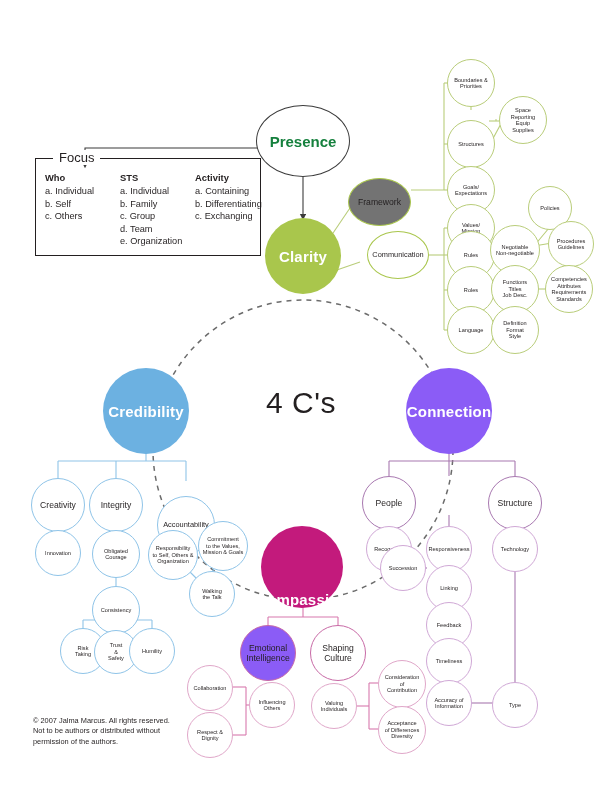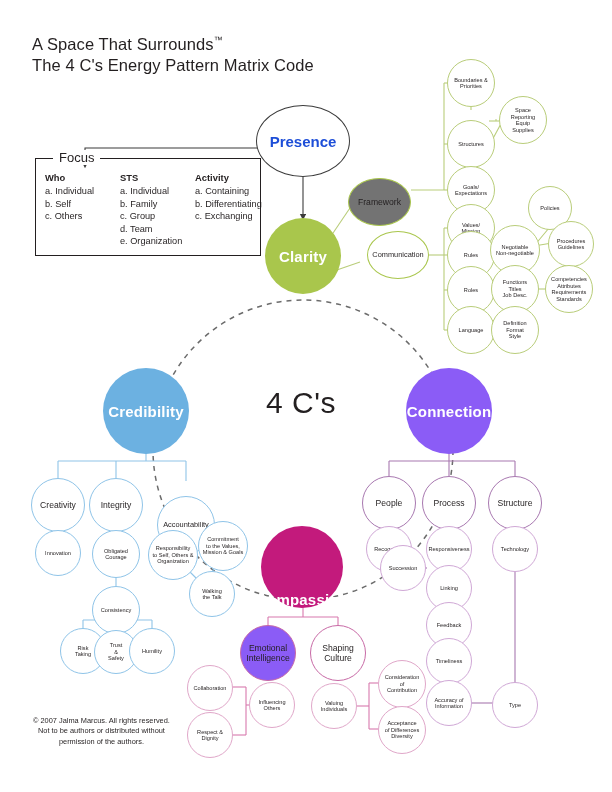--- a/index.html
+++ b/index.html
@@ -16,25 +16,25 @@
   .focus-label{position:absolute;left:53px;top:150px;background:#fff;padding:0 6px;font-size:13px;color:#231f20;}
   .fcols{position:absolute;left:45px;top:172px;display:flex;gap:0;font-size:9.2px;line-height:12.4px;}
   .fcol{width:75px;}
   .fcol b{font-size:9.4px;display:block;margin-bottom:1px;}
   .fcol .it{white-space:nowrap;}
 
   
   .node{position:absolute;border-radius:50%;display:flex;align-items:center;justify-content:center;text-align:center;box-sizing:border-box;}
   .node span{display:block;}
   .big{color:#fff;font-size:15px;font-weight:600;letter-spacing:.2px;}
-  .presence{border:1.2px solid #3b3b3b;background:#fff;color:#1d4ed8;font-size:15px;font-weight:600;}
+  .presence{border:1.2px solid #3b3b3b;background:#fff;color:#15803d;font-size:15px;font-weight:600;}
 
   .fourcs{position:absolute;left:236px;top:386px;width:130px;text-align:center;font-size:30px;color:#231f20;letter-spacing:.5px;}
 
-  .copy{position:absolute;left:33px;top:716px;font-size:7.4px;line-height:10.3px;color:#231f20;text-align:center;}
+  .copy{position:absolute;left:33px;top:716px;font-size:7.4px;line-height:10.3px;color:#231f20;}
 
   .lbl-sm{font-size:5.6px;line-height:6.5px;}
   .lbl-md{font-size:7.4px;line-height:8.6px;}
   .lbl-lg{font-size:8.6px;line-height:10px;}
 </style>
 </head>
 <body>
 
 <div id="stage">
 
@@ -143,24 +143,20 @@
       <path d="M246,687 L246,735"></path>
       <path d="M232,735 L246,735"></path>
       <path d="M246,705 L252,705"></path>
       <path d="M357,706 L369,706"></path>
       <path d="M369,683 L369,729"></path>
       <path d="M369,683 L381,683"></path>
       <path d="M369,729 L381,729"></path>
     </g>
   </svg>
 
-  <div class="ttl">
-    <div><span>A Space That Surrounds</span><span class="tm">™</span></div>
-    <div>The 4 C's Energy Pattern Matrix Code</div>
-  </div>
 
   <div class="focusbox"></div>
   <div class="focus-label">Focus</div>
   <div class="fcols">
     <div class="fcol">
       <b>Who</b>
       <div class="it">a. Individual</div>
       <div class="it">b. Self</div>
       <div class="it">c. Others</div>
     </div>
@@ -311,23 +307,20 @@
 Mission &amp; Goals</span>
   </div>
   <div class="node lbl-sm" style="left:189px;top:571px;width:46px;height:46px;border:1px solid #8fc4e8;background:#fff;white-space:pre-line;">
     <span>Walking
 the Talk</span>
   </div>
 
   <div class="node lbl-lg" style="left:362px;top:476px;width:54px;height:54px;border:1.3px solid #a878b0;background:#fff;">
     <span>People</span>
   </div>
-  <div class="node lbl-lg" style="left:422px;top:476px;width:54px;height:54px;border:1.3px solid #a878b0;background:#fff;">
-    <span>Process</span>
-  </div>
   <div class="node lbl-lg" style="left:488px;top:476px;width:54px;height:54px;border:1.3px solid #a878b0;background:#fff;">
     <span>Structure</span>
   </div>
 
   <div class="node lbl-sm" style="left:366px;top:526px;width:46px;height:46px;border:1px solid #d0a8d6;background:#fff;white-space:pre-line;">
     <span>Recognition</span>
   </div>
   <div class="node lbl-sm" style="left:380px;top:545px;width:46px;height:46px;border:1px solid #d0a8d6;background:#fff;white-space:pre-line;">
     <span>Succession</span>
   </div>

